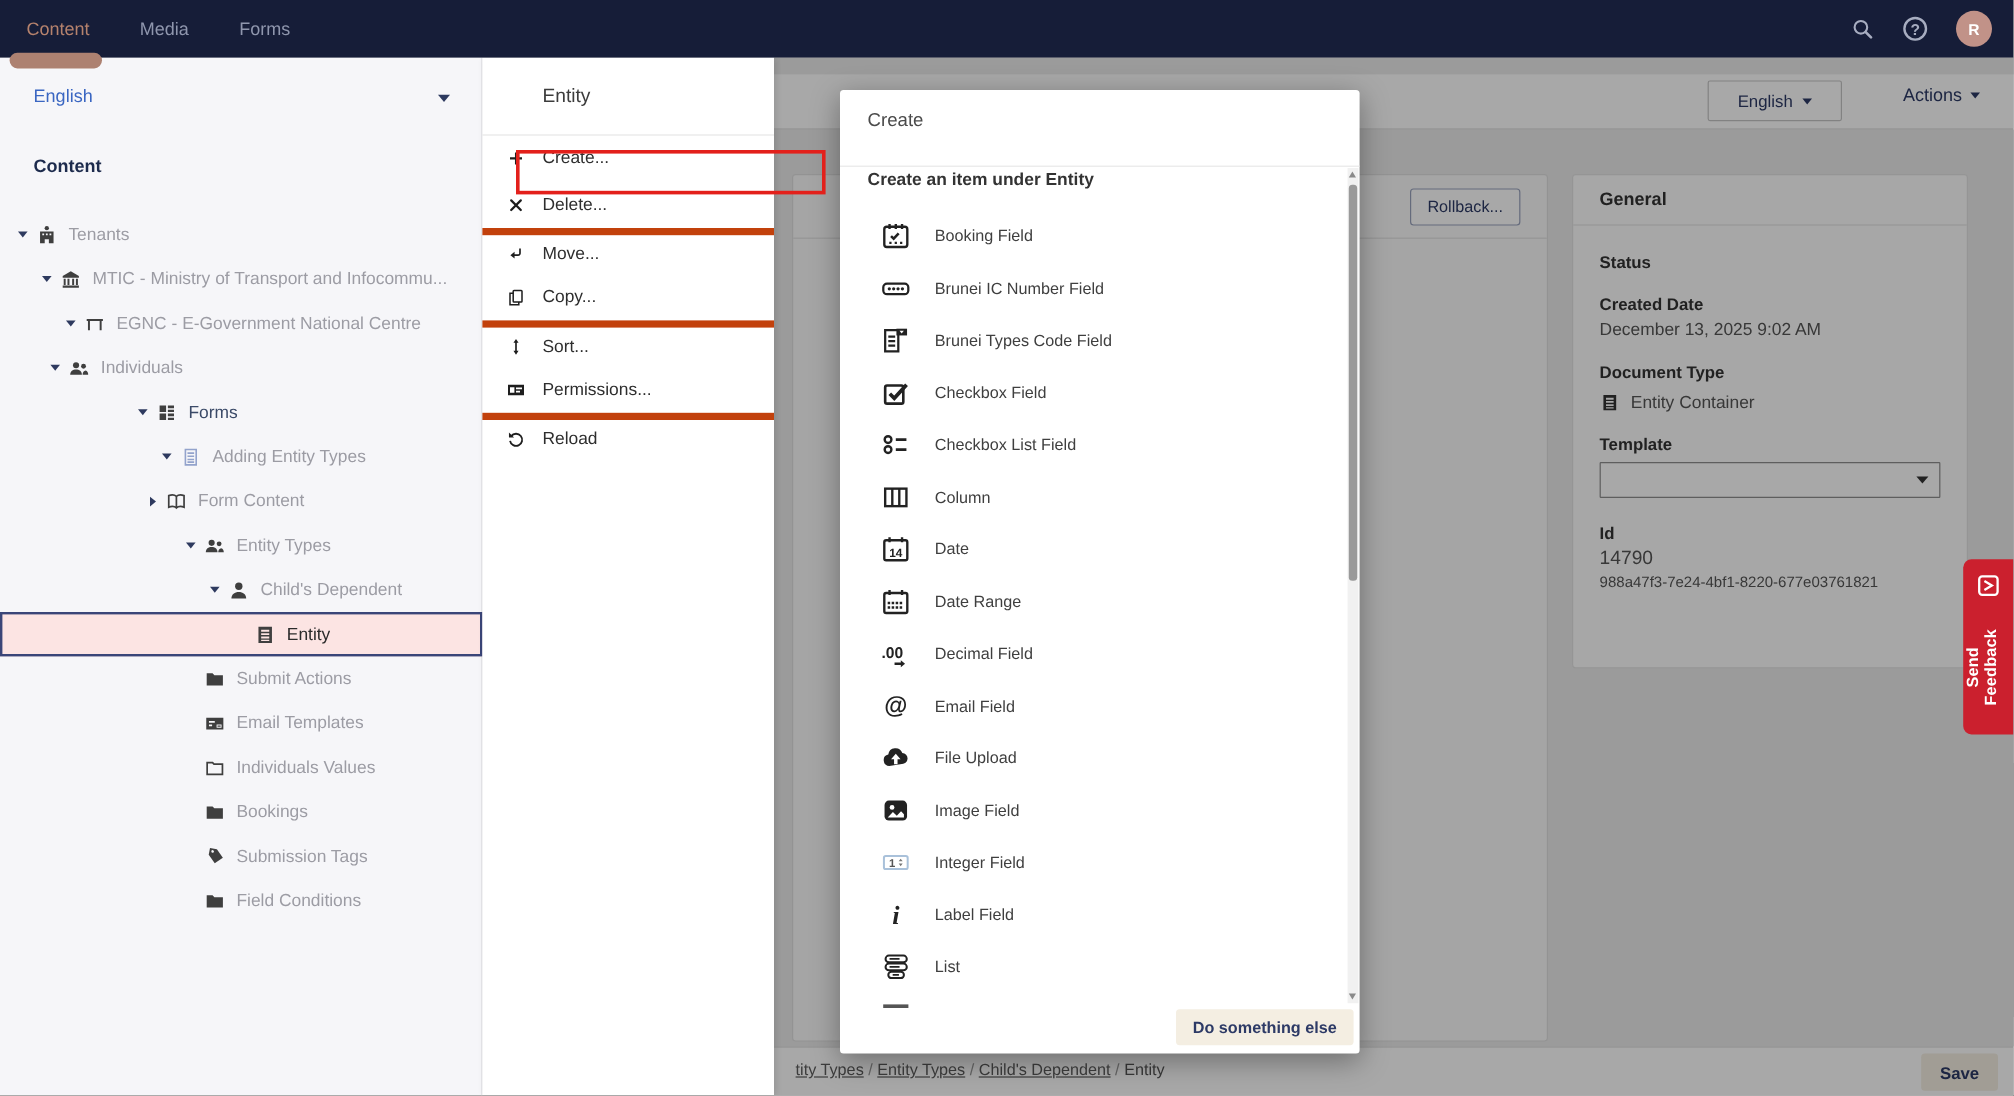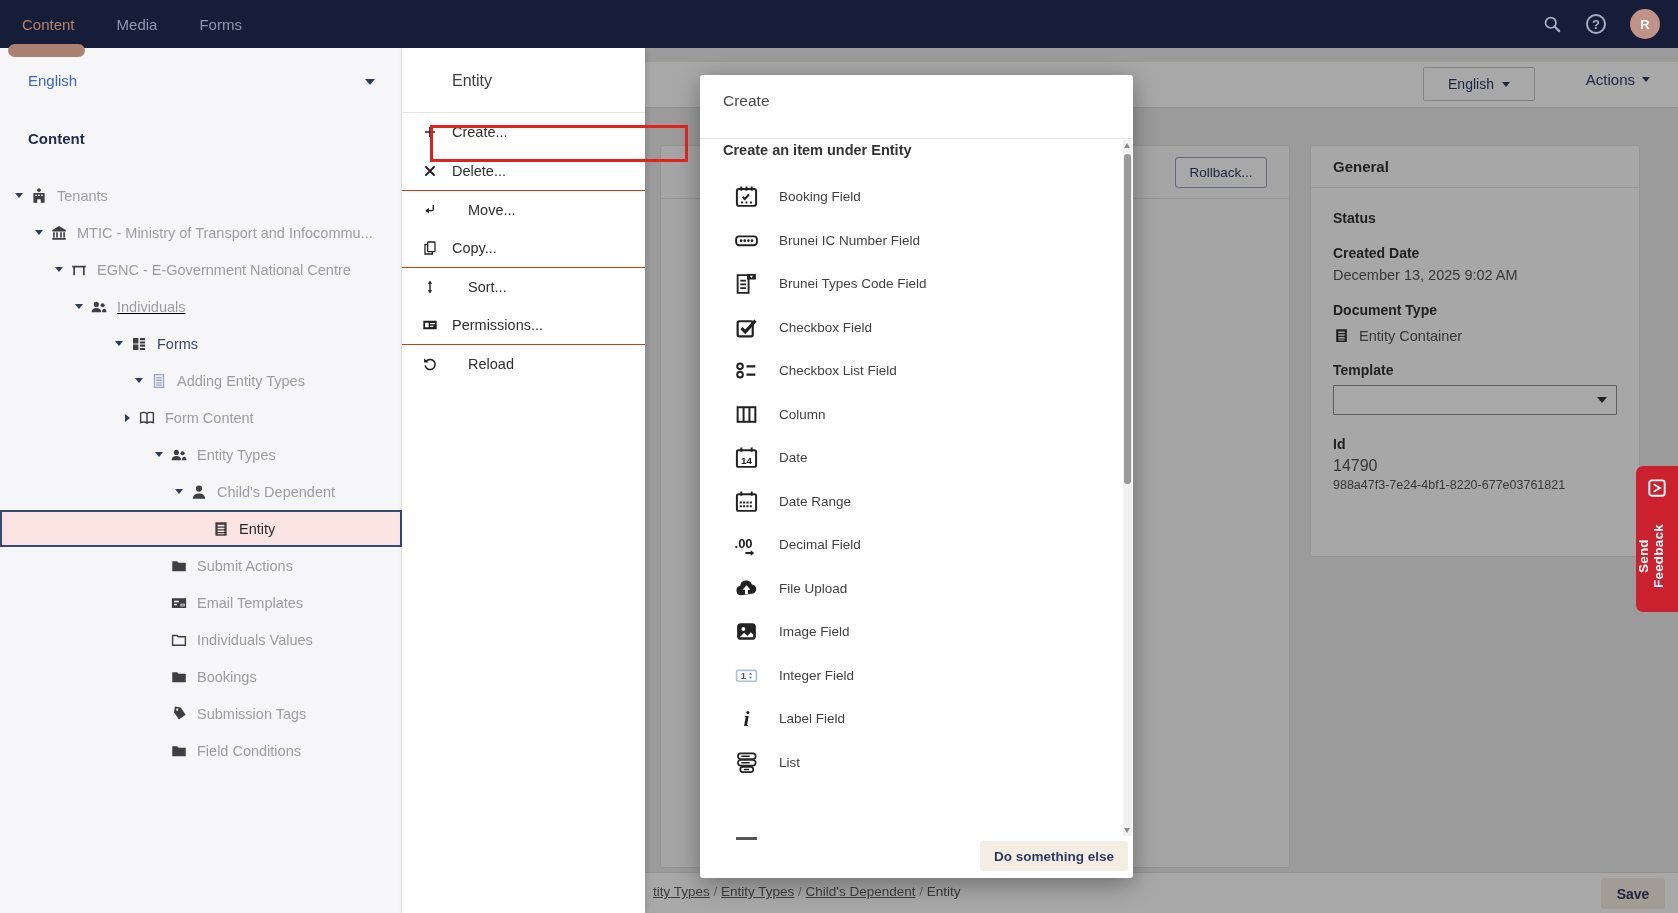--- a/index.html
+++ b/index.html
@@ -39,21 +39,21 @@
   .tree-row.active .lbl{color:#3b4a68;}
   .tree-row.selected{background:#fce4e3;border:2px solid #3a4578;}
   .tree-row.selected .lbl{color:#2b2b2b;}
   
   .menu-panel{position:absolute;left:402px;top:48px;width:243px;height:865px;background:#fff;z-index:22;
               box-shadow:2px 0 6px rgba(0,0,0,0.12);}
   .menu-title{position:absolute;left:50px;top:24px;font-size:16px;color:#3c3c3c;}
   .menu-divider-top{position:absolute;left:0;top:64px;width:100%;border-top:1px solid #e6e6e6;}
   .menu-list{position:absolute;left:0;top:65px;width:100%;}
   .menu-item{height:38.5px;display:flex;align-items:center;padding-left:20px;font-size:14.5px;color:#2e2e2e;cursor:pointer;}
-  .menu-item.divided{border-top:1px solid #c2410c;gap:16px;}
+  .menu-item.divided{border-top:6px solid #c2410c;}
   .menu-item .ic{width:16px;height:16px;margin-right:14px;color:#1e1e1e;flex:none;}
   
   .red-box{position:absolute;left:430px;top:125px;width:258px;height:37px;border:3px solid #e3201b;z-index:80;pointer-events:none;}
   
   .content{position:absolute;left:645px;top:48px;width:1033px;height:865px;background:#ececec;z-index:10;}
   .content-header{position:absolute;left:0;top:14px;width:100%;height:46px;background:#fff;border-bottom:1px solid #dcdcdc;}
   .lang-select{position:absolute;right:143px;top:5px;width:112px;height:34px;border:1px solid #c6c6c6;border-radius:2px;
                display:flex;align-items:center;justify-content:center;gap:8px;font-size:14px;color:#2d3a66;background:#fff;cursor:pointer;}
   .small-caret{width:0;height:0;border-left:4.5px solid transparent;border-right:4.5px solid transparent;border-top:5.5px solid #2d3a66;}
   .actions-btn{position:absolute;right:28px;top:9px;display:flex;align-items:center;gap:7px;font-size:15px;color:#2d3a66;cursor:pointer;}
@@ -67,21 +67,21 @@
   .general-body{padding:0 22px;}
   .gen-label{font-size:14px;font-weight:bold;color:#333;}
   .gen-value{font-size:14.5px;color:#555;}
   .badge{display:inline-block;background:#d8c7ba;color:#4145b0;font-size:12.5px;font-weight:bold;border-radius:11px;padding:4px 13px;}
   .doctype-row{display:flex;align-items:center;gap:9px;}
   .doctype-row .ic{width:17px;height:17px;color:#333;}
   .tpl-select{width:100%;height:30px;border:1px solid #8f8f8f;background:#fff;border-radius:1px;position:relative;cursor:pointer;}
   .tpl-select .sel-caret{position:absolute;right:9px;top:11px;width:0;height:0;border-left:5px solid transparent;
                          border-right:5px solid transparent;border-top:6px solid #333;}
   .content-footer{position:absolute;left:0;bottom:0;width:100%;height:41px;background:#fff;border-top:1px solid #ddd;}
-  .breadcrumb{position:absolute;left:8px;top:11px;font-size:13.5px;color:#999;white-space:nowrap;}
+  .breadcrumb{position:absolute;left:18px;top:11px;font-size:13.5px;color:#999;white-space:nowrap;}
   .breadcrumb a{color:#5d5d5d;text-decoration:underline;cursor:pointer;}
   .breadcrumb .current{color:#555;text-decoration:none;}
   .save-btn{position:absolute;right:13px;top:5px;width:64px;height:31px;background:#f4eee2;border:none;border-radius:3px;
             color:#2d3a66;font-size:14px;font-weight:bold;font-family:"Liberation Sans",sans-serif;cursor:pointer;}
   .dim-overlay{position:absolute;left:645px;top:48px;width:1033px;height:865px;background:rgba(0,0,0,0.34);z-index:40;}
   
   .modal{position:absolute;left:700px;top:75px;width:433px;height:803px;background:#fff;border-radius:3px;z-index:50;
          box-shadow:0 6px 24px rgba(0,0,0,0.35);}
   .modal-title{position:absolute;left:23px;top:17px;font-size:15.5px;color:#4a4a4a;}
   .modal-title-divider{position:absolute;left:0;top:63px;width:100%;border-top:1px solid #e8e8e8;}
@@ -321,21 +321,21 @@
   </div>
         <div class="tree-row muted" style="padding-left: 52px; text-align: right;">
     <span class="caret">
             <span class="caret-open"></span>
           </span>
     <svg class="ic">
             <use href="#i-table"></use>
           </svg>
     <span class="lbl">EGNC - E-Government National Centre</span>
   </div>
-        <div class="tree-row muted" style="padding-left: 72px; text-decoration: underline;">
+        <div class="tree-row muted" style="padding-left: 39px;">
     <span class="caret">
             <span class="caret-open"></span>
           </span>
     <svg class="ic">
             <use href="#i-people"></use>
           </svg>
     <span class="lbl">Individuals</span>
   </div>
         <div class="tree-row active" style="padding-left: 112px;">
     <span class="caret">
@@ -602,20 +602,28 @@
     <span class="icbox">
             <svg class="ic">
               <use href="#i-decimal"></use>
             </svg>
           </span>
     <span class="lbl">Decimal Field</span>
   </div>
         <div class="dlg-item">
     <span class="icbox">
             <svg class="ic">
+              <use href="#i-at"></use>
+            </svg>
+          </span>
+    <span class="lbl">Email Field</span>
+  </div>
+        <div class="dlg-item">
+    <span class="icbox">
+            <svg class="ic">
               <use href="#i-cloud-upload"></use>
             </svg>
           </span>
     <span class="lbl">File Upload</span>
   </div>
         <div class="dlg-item">
     <span class="icbox">
             <svg class="ic">
               <use href="#i-image"></use>
             </svg>

